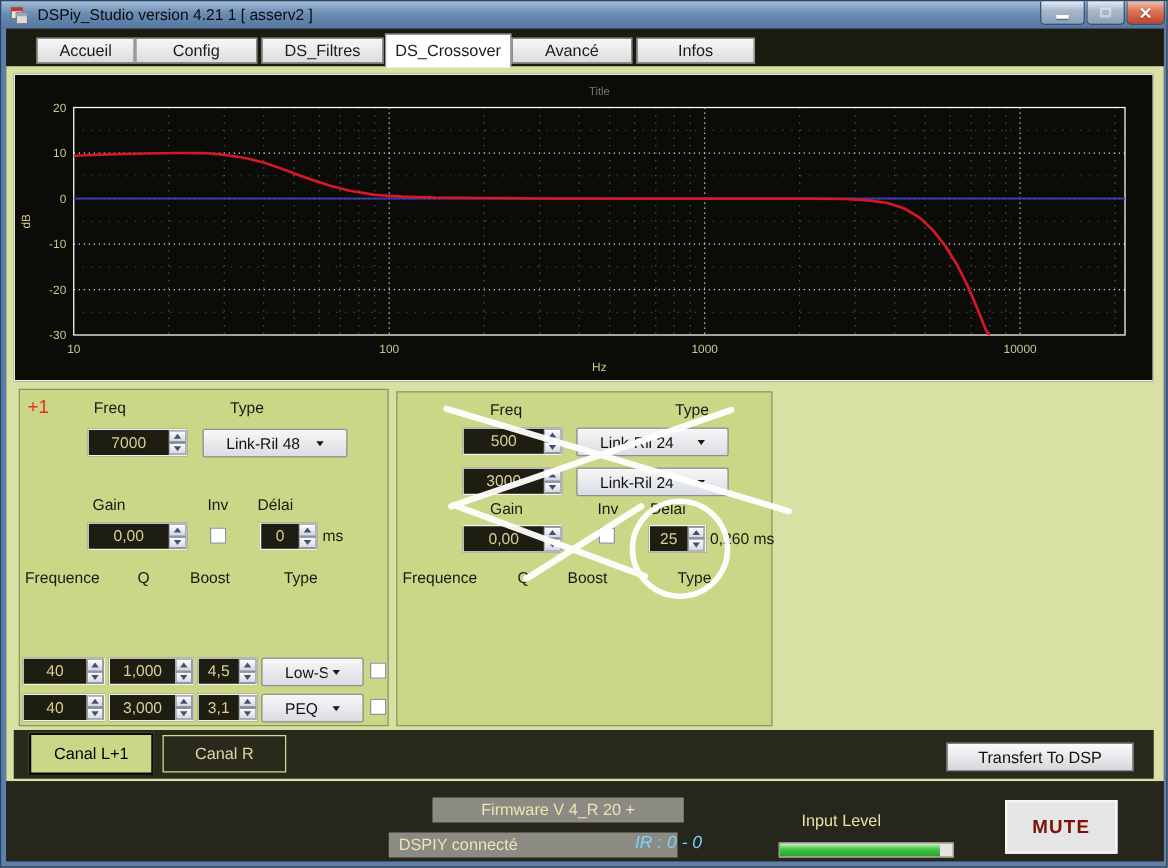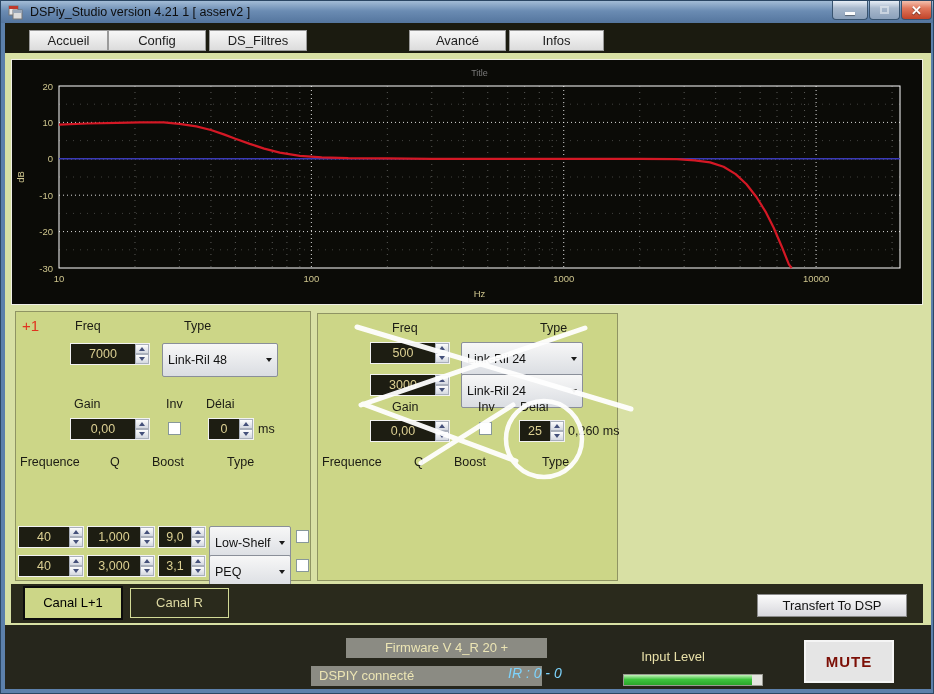--- a/index.html
+++ b/index.html
@@ -35,23 +35,23 @@
   .gpanel{position:absolute;background:#ccd687;border:1px solid #8f9463;}
   .lbl{position:absolute;font-size:12.5px;color:#1b1b14;white-space:nowrap;}
   .marker{position:absolute;font-size:15px;color:#e0351f;}
   .spin{position:absolute;display:flex;border:1px solid #f2f2f2;background:#1d1d12;height:22px;}
   .spin-val{flex:1;color:#dbcf92;font-size:12.5px;text-align:center;line-height:20px;padding:0 2px;overflow:hidden;}
   .spin-btns{width:14px;display:flex;flex-direction:column;}
   .spin-btn{flex:1;background:linear-gradient(#fdfdfd,#d4d8e0);border:1px solid #aab0bc;
     display:flex;align-items:center;justify-content:center;}
   .arr-up{width:0;height:0;border-left:3px solid transparent;border-right:3px solid transparent;border-bottom:4px solid #44507a;}
   .arr-dn{width:0;height:0;border-left:3px solid transparent;border-right:3px solid transparent;border-top:4px solid #44507a;}
-  .combo{position:absolute;display:flex;align-items:center;height:34px;
+  .combo{position:absolute;display:flex;align-items:center;height:23px;
     background:linear-gradient(#f7f7f7,#dadde2);border:1px solid #8a8f99;border-radius:2px;
-    padding:0 5px;font-size:12.5px;color:#111;}
+    padding:0 18px;font-size:12.5px;color:#111;}
   .combo-text{flex:1;white-space:nowrap;overflow:hidden;}
   .combo-arrow{width:0;height:0;border-left:3.5px solid transparent;border-right:3.5px solid transparent;
     border-top:4px solid #1a1a1a;margin-left:4px;}
   .checkbox{position:absolute;width:13px;height:13px;background:#fff;border:1px solid #88989a;}
   
   .canal-strip{position:absolute;left:6px;top:531px;width:912px;height:39px;background:#2a2a1c;}
   .canal-tab{position:absolute;font-size:13px;text-align:center;cursor:default;}
   .canal-tab.active{left:12px;top:2px;width:100px;height:34px;line-height:30px;
     background:#ccd687;border:2px solid #0c0c0c;color:#000;}
   .canal-tab.inactive{left:119px;top:4px;width:99px;height:30px;line-height:28px;
@@ -94,20 +94,21 @@
         <div class="glyph-close">✕</div>
       </div>
   </div>
 
   <div class="client">
 
     <div class="tabstrip">
       <div class="tab" style="left:24px;width:79px;">Accueil</div>
       <div class="tab" style="left:103px;width:98px;">Config</div>
       <div class="tab" style="left:204px;width:98px;">DS_Filtres</div>
+      <div class="tab active" style="left:303px;width:101px;">DS_Crossover</div>
       <div class="tab" style="left:404px;width:97px;">Avancé</div>
       <div class="tab" style="left:504px;width:95px;">Infos</div>
     </div>
 
     <div class="page">
 
       <div class="chart-panel">
         <svg id="chart-svg" width="910" height="244" viewBox="0 0 910 244">
             <line x1="122.97026303670128" y1="26" x2="122.97026303670128" y2="208" stroke="#ffffff" stroke-width="1" stroke-dasharray="1 5" opacity="0.32"></line>
             <line x1="167.41001808309403" y1="26" x2="167.41001808309403" y2="208" stroke="#ffffff" stroke-width="1" stroke-dasharray="1 5" opacity="0.32"></line>
@@ -236,21 +237,21 @@
           <div class="spin-btns">
               <div class="spin-btn">
                 <i class="arr-up"></i>
               </div>
               <div class="spin-btn">
                 <i class="arr-dn"></i>
               </div>
             </div>
         </div>
         <div class="spin" style="left:142px;top:214px;width:48px;">
-          <div class="spin-val">9,0</div>
+          <div class="spin-val">4,5</div>
           <div class="spin-btns">
               <div class="spin-btn">
                 <i class="arr-up"></i>
               </div>
               <div class="spin-btn">
                 <i class="arr-dn"></i>
               </div>
             </div>
         </div>
         <div class="combo" style="left:193px;top:214px;width:82px;">

